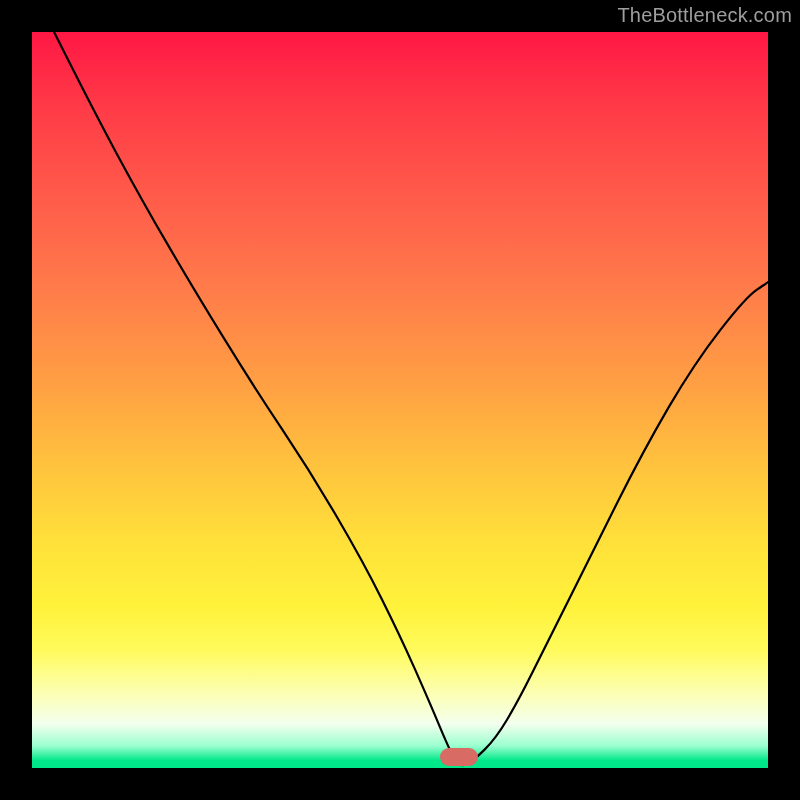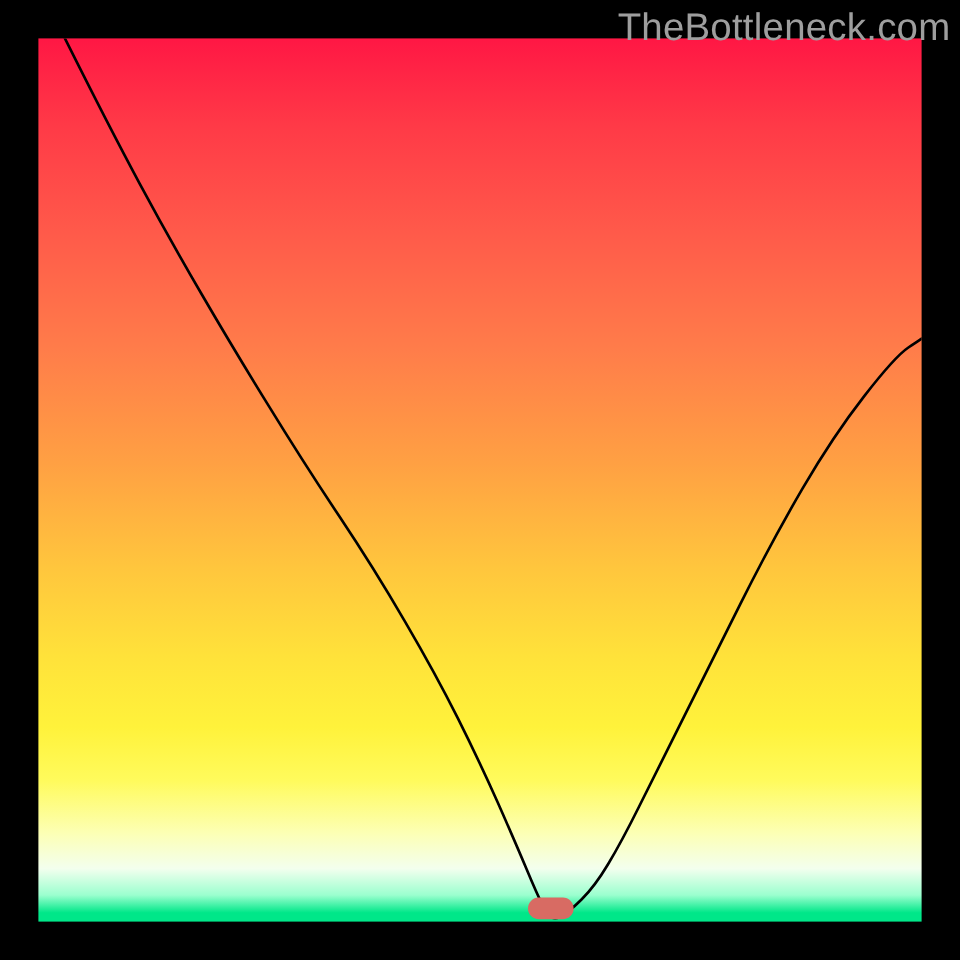--- a/index.html
+++ b/index.html
@@ -54,21 +54,21 @@
     width: 38px;
     height: 18px;
     border-radius: 9px;
     background: #d86b63;
   }
   .watermark {
     position: absolute;
     top: 4px;
     right: 8px;
     color: #9e9e9e;
-    font-size: 32px;
+    font-size: 20px;
     font-weight: 500;
     letter-spacing: 0.2px;
   }
 </style>
 </head>
 <body>
 
 <div class="frame">
   <div class="plot-area">
     <svg class="curve-svg" viewBox="0 0 736 736" preserveAspectRatio="none">

